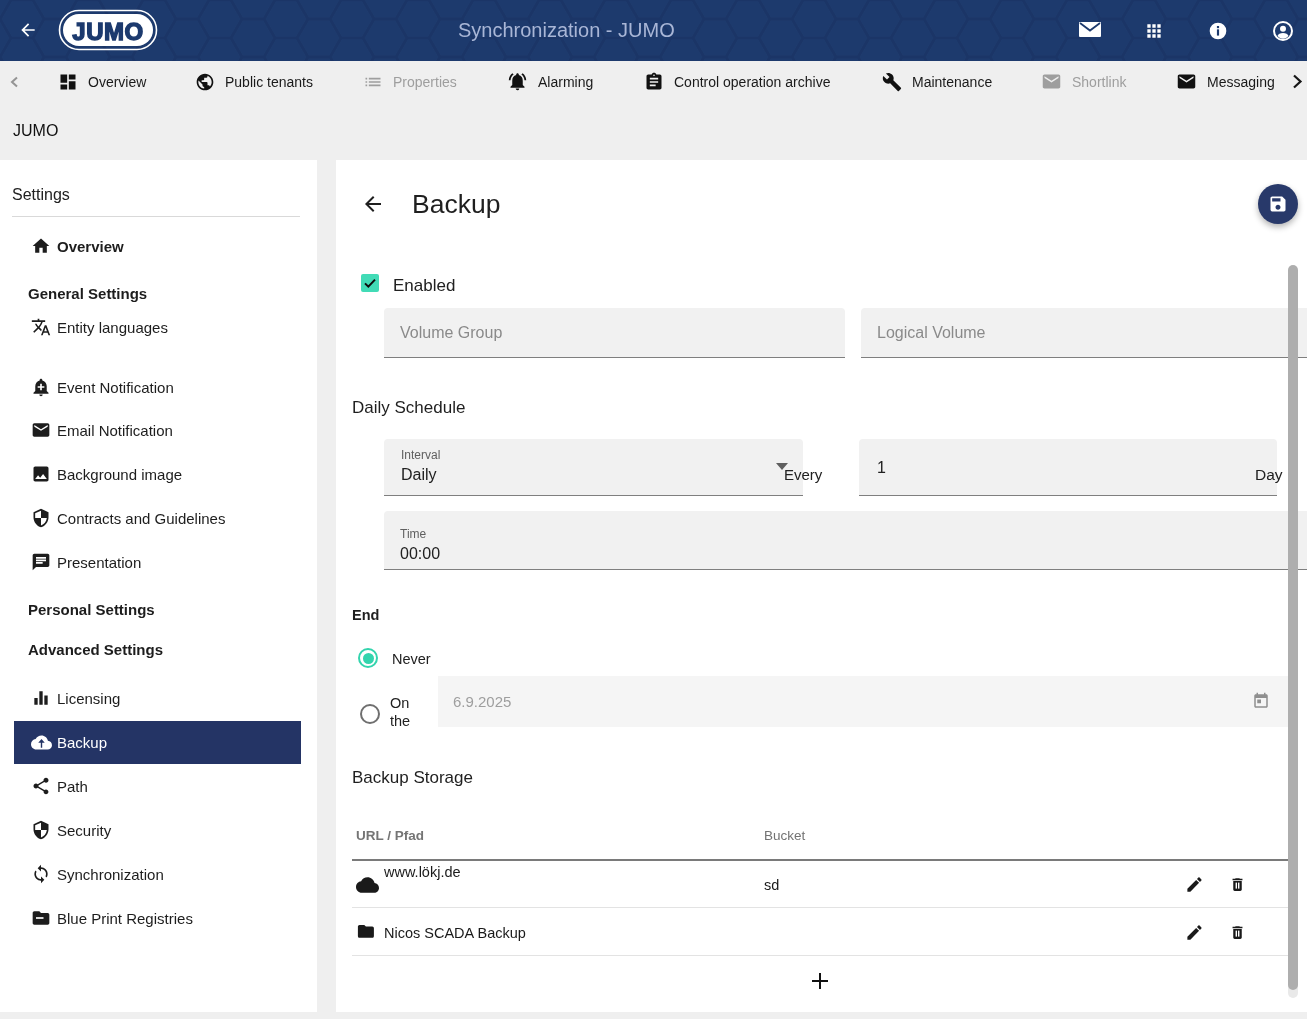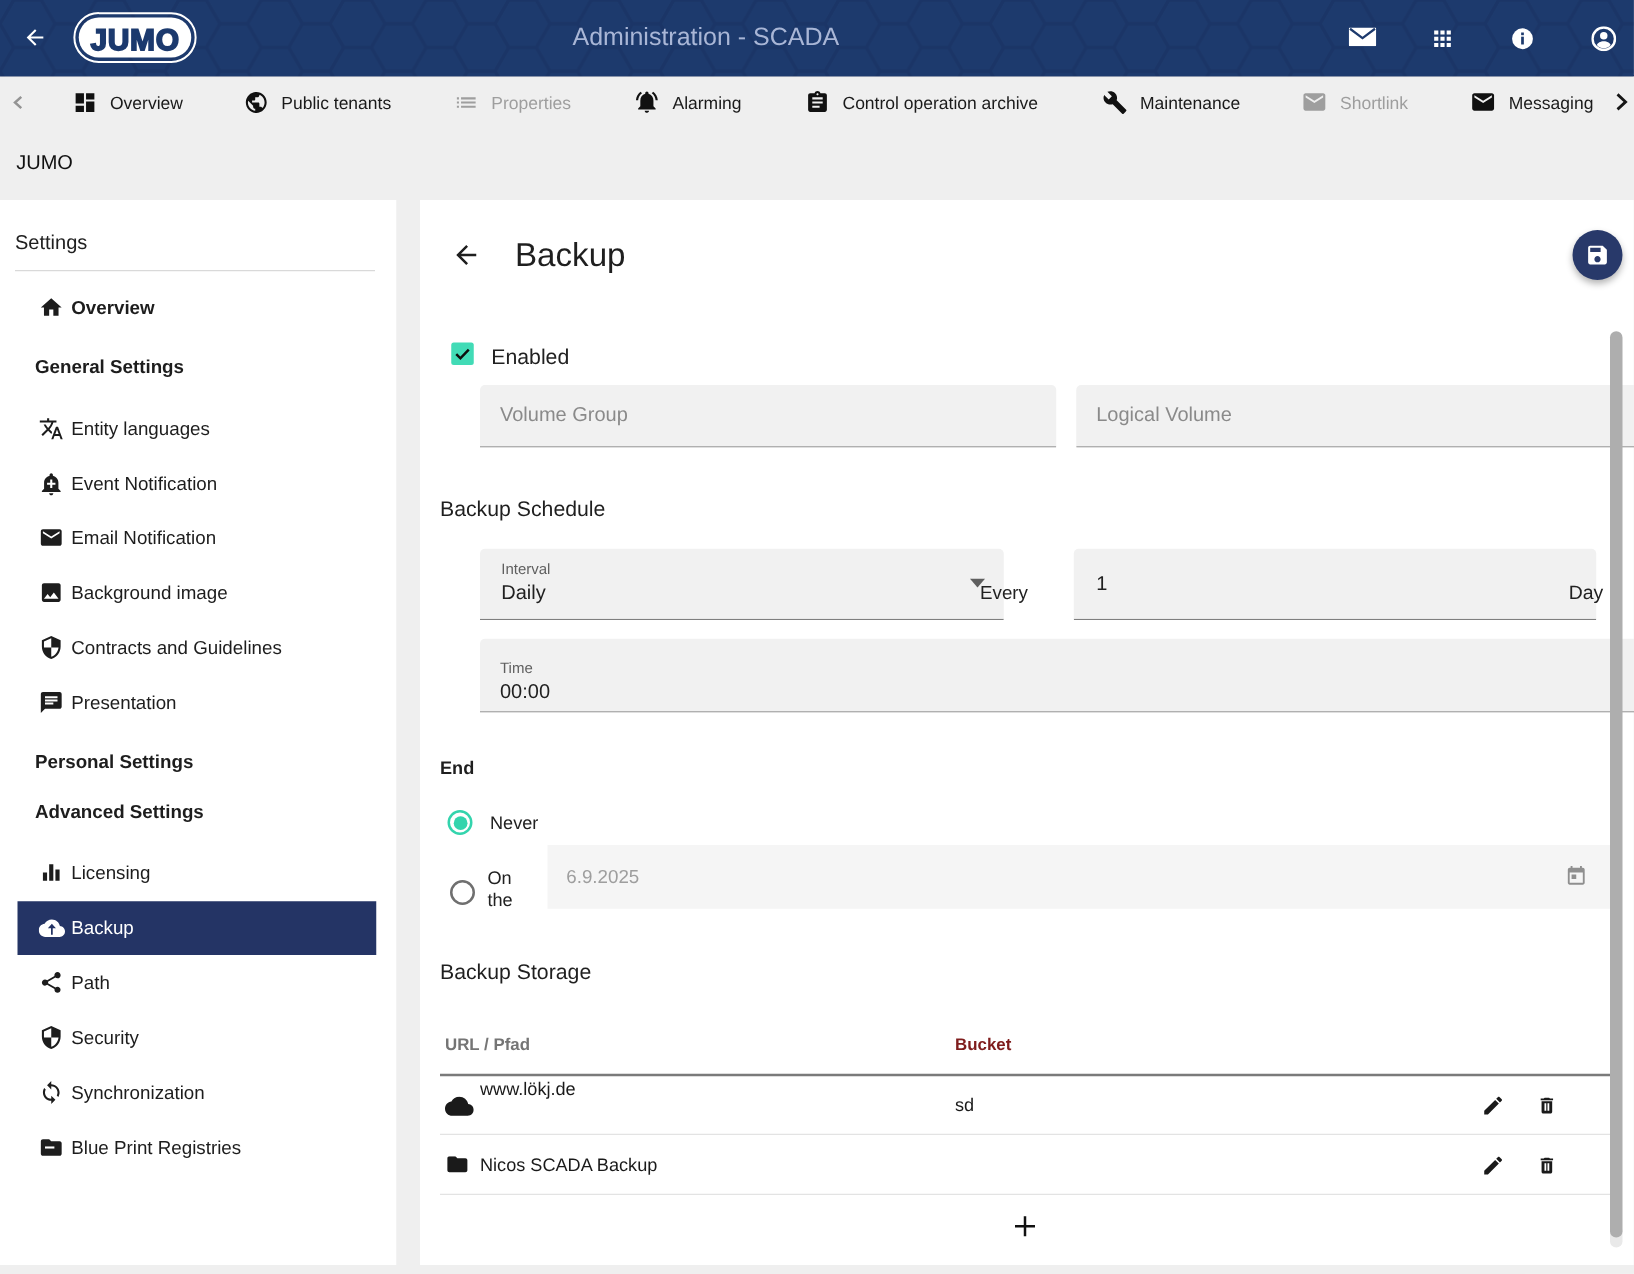--- a/index.html
+++ b/index.html
@@ -82,21 +82,21 @@
 
   <svg class="icon" style="left:18px;top:20px" width="20" height="20" viewBox="0 0 24 24" fill="#fff">
     <path d="M20 11H7.83l5.59-5.59L12 4l-8 8 8 8 1.41-1.41L7.83 13H20v-2z"></path>
   </svg>
 
   <svg class="icon" style="left:58px;top:9px" width="100" height="42" viewBox="0 0 100 42">
     <rect x="1.5" y="1.5" width="97" height="39" rx="19.5" fill="none" stroke="#fff" stroke-width="1.6"></rect>
     <rect x="5" y="5" width="90" height="32" rx="16" fill="#fff"></rect>
     <text x="50" y="31" font-size="24" font-weight="bold" fill="#1c3a6e" stroke="#1c3a6e" stroke-width="1.4" text-anchor="middle" font-family="Liberation Sans" letter-spacing="0.5">JUMO</text>
   </svg>
-  <div id="admtitle">Administration - SCADA</div>
+  <div id="admtitle">Synchronization - JUMO</div>
 
   <svg class="icon" style="left:1079px;top:22px" width="22" height="15" viewBox="0 0 22 15">
     <rect width="22" height="15" rx="1" fill="#fff"></rect>
     <path d="M1 1 L11 8.5 L21 1" fill="none" stroke="#1d3a6d" stroke-width="1.8"></path>
   </svg>
 
   <svg class="icon" style="left:1144px;top:21px" width="20" height="20" viewBox="0 0 24 24" fill="#fff">
     <path d="M4 8h4V4H4v4zm6 12h4v-4h-4v4zm-6 0h4v-4H4v4zm0-6h4v-4H4v4zm6 0h4v-4h-4v4zm6-10v4h4V4h-4zm-6 4h4V4h-4v4zm6 6h4v-4h-4v4zm0 6h4v-4h-4v4z"></path>
   </svg>
 
@@ -173,21 +173,21 @@
 <div id="settings-title">Settings</div>
 <div id="settings-div"></div>
 <div id="sel"></div>
 <div class="sitem" style="top:224px;font-weight:bold">
   <svg width="20" height="20" viewBox="0 0 24 24" fill="#1d1d1d">
       <path d="M10 20v-6h4v6h5v-8h3L12 3 2 12h3v8z"></path>
     </svg>
   <span>Overview</span>
 </div>
 <div class="shead" style="top:285px">General Settings</div>
-<div class="sitem" style="top:321px">
+<div class="sitem" style="top:305px">
   <svg width="20" height="20" viewBox="0 0 24 24" fill="#1d1d1d">
       <path d="M12.87 15.07l-2.54-2.51.03-.03c1.74-1.94 2.98-4.17 3.71-6.53H17V4h-7V2H8v2H1v1.99h11.17C11.5 7.92 10.44 9.75 9 11.35 8.07 10.32 7.3 9.19 6.69 8h-2c.73 1.63 1.73 3.17 2.98 4.56l-5.09 5.02L4 19l5-5 3.11 3.11.76-2.04zM18.5 10h-2L12 22h2l1.12-3h4.75L21 22h2l-4.5-12zm-2.62 7l1.62-4.33L19.12 17h-3.24z"></path>
     </svg>
   <span>Entity languages</span>
 </div>
 <div class="sitem" style="top:365px">
   <svg width="20" height="20" viewBox="0 0 24 24" fill="#1d1d1d">
       <path d="M10.01 21.01c0 1.1.89 1.99 1.99 1.99s1.99-.89 1.99-1.99h-3.98zm8.87-4.19V11c0-3.25-2.25-5.97-5.29-6.69v-.72C13.59 2.71 12.88 2 12 2s-1.59.71-1.59 1.59v.72C7.37 5.03 5.12 7.75 5.12 11v5.82L3 18.94V20h18v-1.06l-2.12-2.12zM16 13.01h-3v3h-2v-3H8V11h3V8h2v3h3v2.01z"></path>
     </svg>
   <span>Event Notification</span>
@@ -272,21 +272,21 @@
     <path d="M4.5 12.5 L9.5 17.5 L19.5 7" fill="none" stroke="#0d0d0d" stroke-width="3"></path>
   </svg>
 </div>
 <div id="cb-label">Enabled</div>
 <div class="field" id="f-vg">
     <span class="ph" style="left:16px;top:16px">Volume Group</span>
   </div>
 <div class="field" id="f-lv">
     <span class="ph" style="left:16px;top:16px">Logical Volume</span>
   </div>
-<div class="sechead" style="left:352px;top:398px">Backup Schedule</div>
+<div class="sechead" style="left:352px;top:398px">Daily Schedule</div>
 <div class="field" id="f-int">
   <span class="flabel" style="left:17px;top:9px">Interval</span>
   <span class="fval" style="left:17px;top:27px">Daily</span>
   <svg style="position:absolute;right:14px;top:23px" width="14" height="9" viewBox="0 0 14 9">
       <path d="M1 1 L7 8 L13 1 Z" fill="#5f5f5f"></path>
     </svg>
 </div>
 <div class="fval" style="left:784px;top:466px;font-size:15px">Every</div>
 <div class="field" id="f-one">
     <span class="fval" style="left:18px;top:20px">1</span>
@@ -305,21 +305,21 @@
 <div style="position:absolute;left:390px;top:694px;font-size:14.5px;color:#212121;line-height:18px">On<br>the</div>
 <div id="f-date">
     <span class="ph" style="left:15px;top:17px;font-size:15px;color:#9e9e9e">6.9.2025</span>
   <svg style="position:absolute;right:18px;top:15px" width="18" height="20" viewBox="0 0 24 24" fill="#8f8f8f">
     <path d="M19 3h-1V1h-2v2H8V1H6v2H5c-1.1 0-2 .9-2 2v14c0 1.1.9 2 2 2h14c1.1 0 2-.9 2-2V5c0-1.1-.9-2-2-2zm0 16H5V8h14v11zM7 10h5v5H7v-5z"></path>
   </svg>
 </div>
 <div class="sechead" style="left:352px;top:768px">Backup Storage</div>
 
 <div style="position:absolute;left:356px;top:828px;font-size:13.5px;font-weight:bold;color:#757575">URL / Pfad</div>
-<div style="position:absolute;left:764px;top:828px;font-size:13.5px;font-weight:bold;color:#7f1d1d">Bucket</div>
+<div style="position:absolute;left:764px;top:828px;font-size:13.5px;font-weight:normal;color:#737373">Bucket</div>
 <div style="position:absolute;left:352px;top:859px;width:937px;height:1.5px;background:#7a7a7a"></div>
 
 <svg class="abs" style="left:356px;top:877px" width="23" height="16" viewBox="0 0 24 16" fill="#1a1a1a">
   <path d="M19.35 6.04C18.67 2.59 15.64 0 12 0 9.11 0 6.6 1.64 5.35 4.04 2.34 4.36 0 6.91 0 10c0 3.31 2.69 6 6 6h13c2.76 0 5-2.24 5-5 0-2.64-2.05-4.78-4.65-4.96z"></path>
 </svg>
 <div style="position:absolute;left:384px;top:864px;font-size:14.5px;color:#1a1a1a">www.lökj.de</div>
 <div style="position:absolute;left:764px;top:877px;font-size:14.5px;color:#1a1a1a">sd</div>
 <svg class="abs" style="left:1185px;top:875px" width="19" height="19" viewBox="0 0 24 24" fill="#1a1a1a">
   <path d="M3 17.25V21h3.75L17.81 9.94l-3.75-3.75L3 17.25zM20.71 7.04c.39-.39.39-1.02 0-1.41l-2.34-2.34c-.39-.39-1.02-.39-1.41 0l-1.83 1.83 3.75 3.75 1.83-1.83z"></path>
 </svg>

